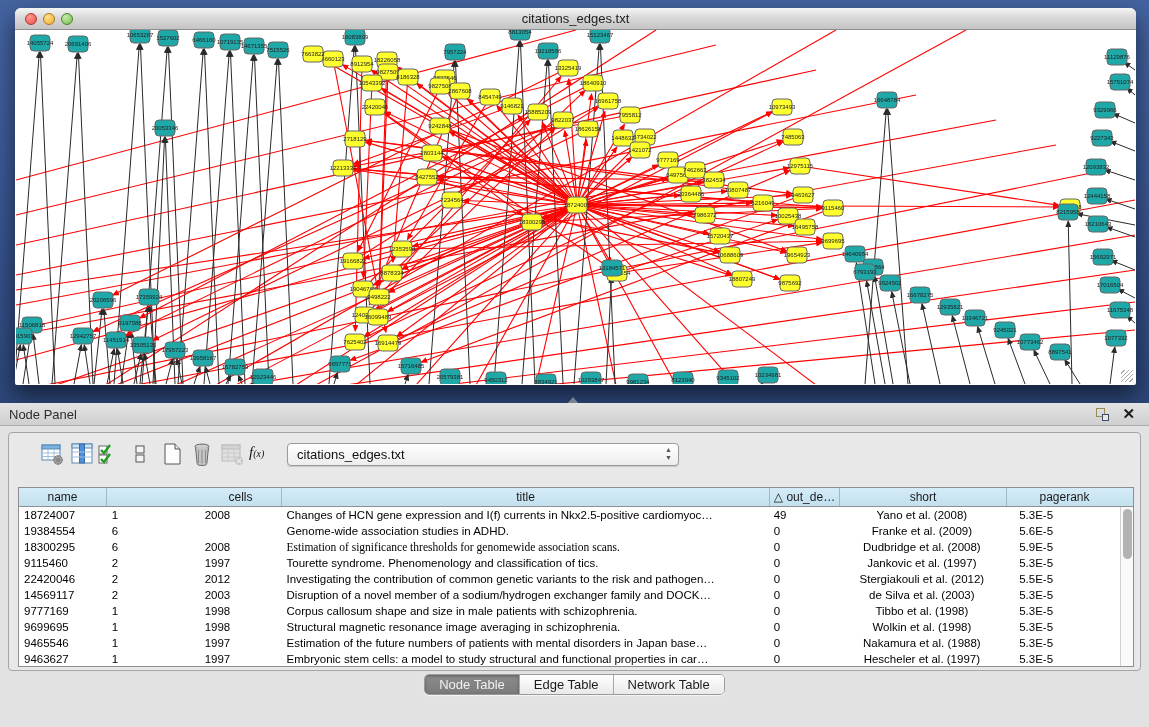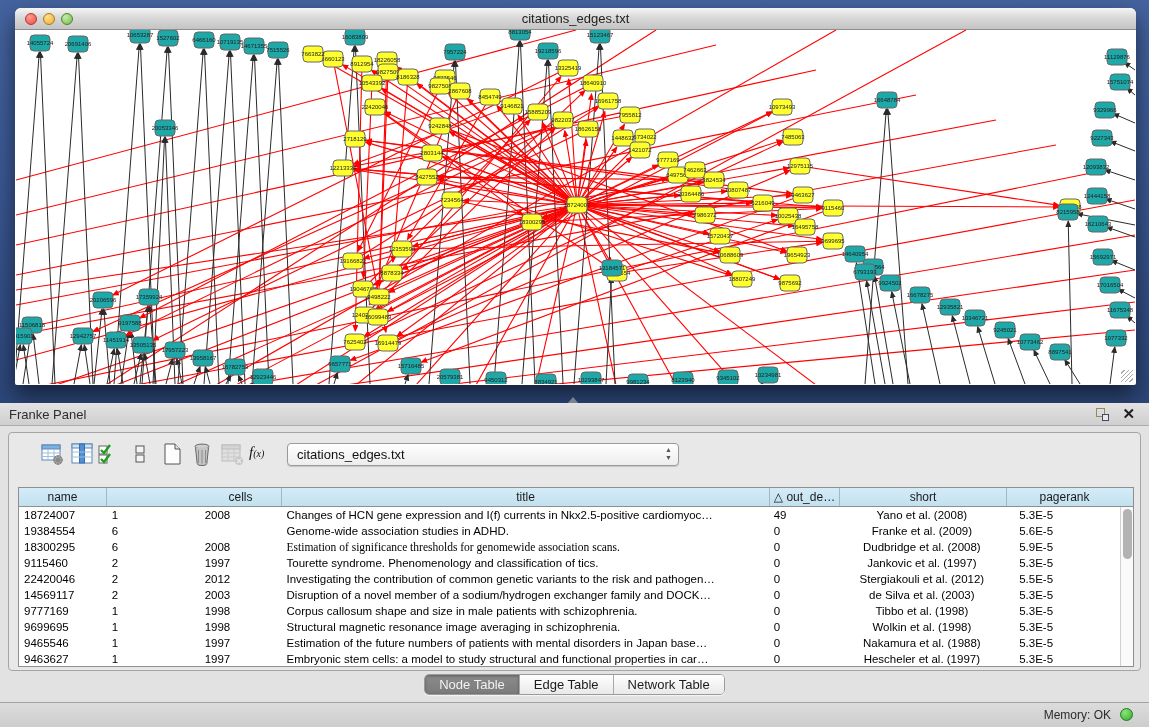--- a/index.html
+++ b/index.html
@@ -839,21 +839,21 @@
           </svg>
         <div id="resize-grip"></div>
       </div>
     </div>
   </div>
 
   <div id="splitter-handle"></div>
 
   <div id="table-panel">
     <div id="panel-titlebar">
-      <span id="panel-title">Franke Panel</span>
+      <span id="panel-title">Node Panel</span>
       <span id="float-icon">
           <span class="b1"></span>
           <span class="b2"></span>
         </span>
       <span id="close-icon">✕</span>
     </div>
 
     <div id="panel-box">
       <div id="toolbar">
         <span id="fx-label">f<span class="sm">(x)</span></span>
@@ -1026,18 +1026,14 @@
     </div>
 
     <div id="tabbar">
       <div id="segmented">
           <div class="seg selected">Node Table</div>
           <div class="seg">Edge Table</div>
           <div class="seg">Network Table</div>
         </div>
     </div>
 
-    <div id="statusbar">
-      <span id="memory-label">Memory: OK</span>
-      <span id="memory-dot"></span>
-    </div>
   </div>
 </div>
 
 </body></html>

